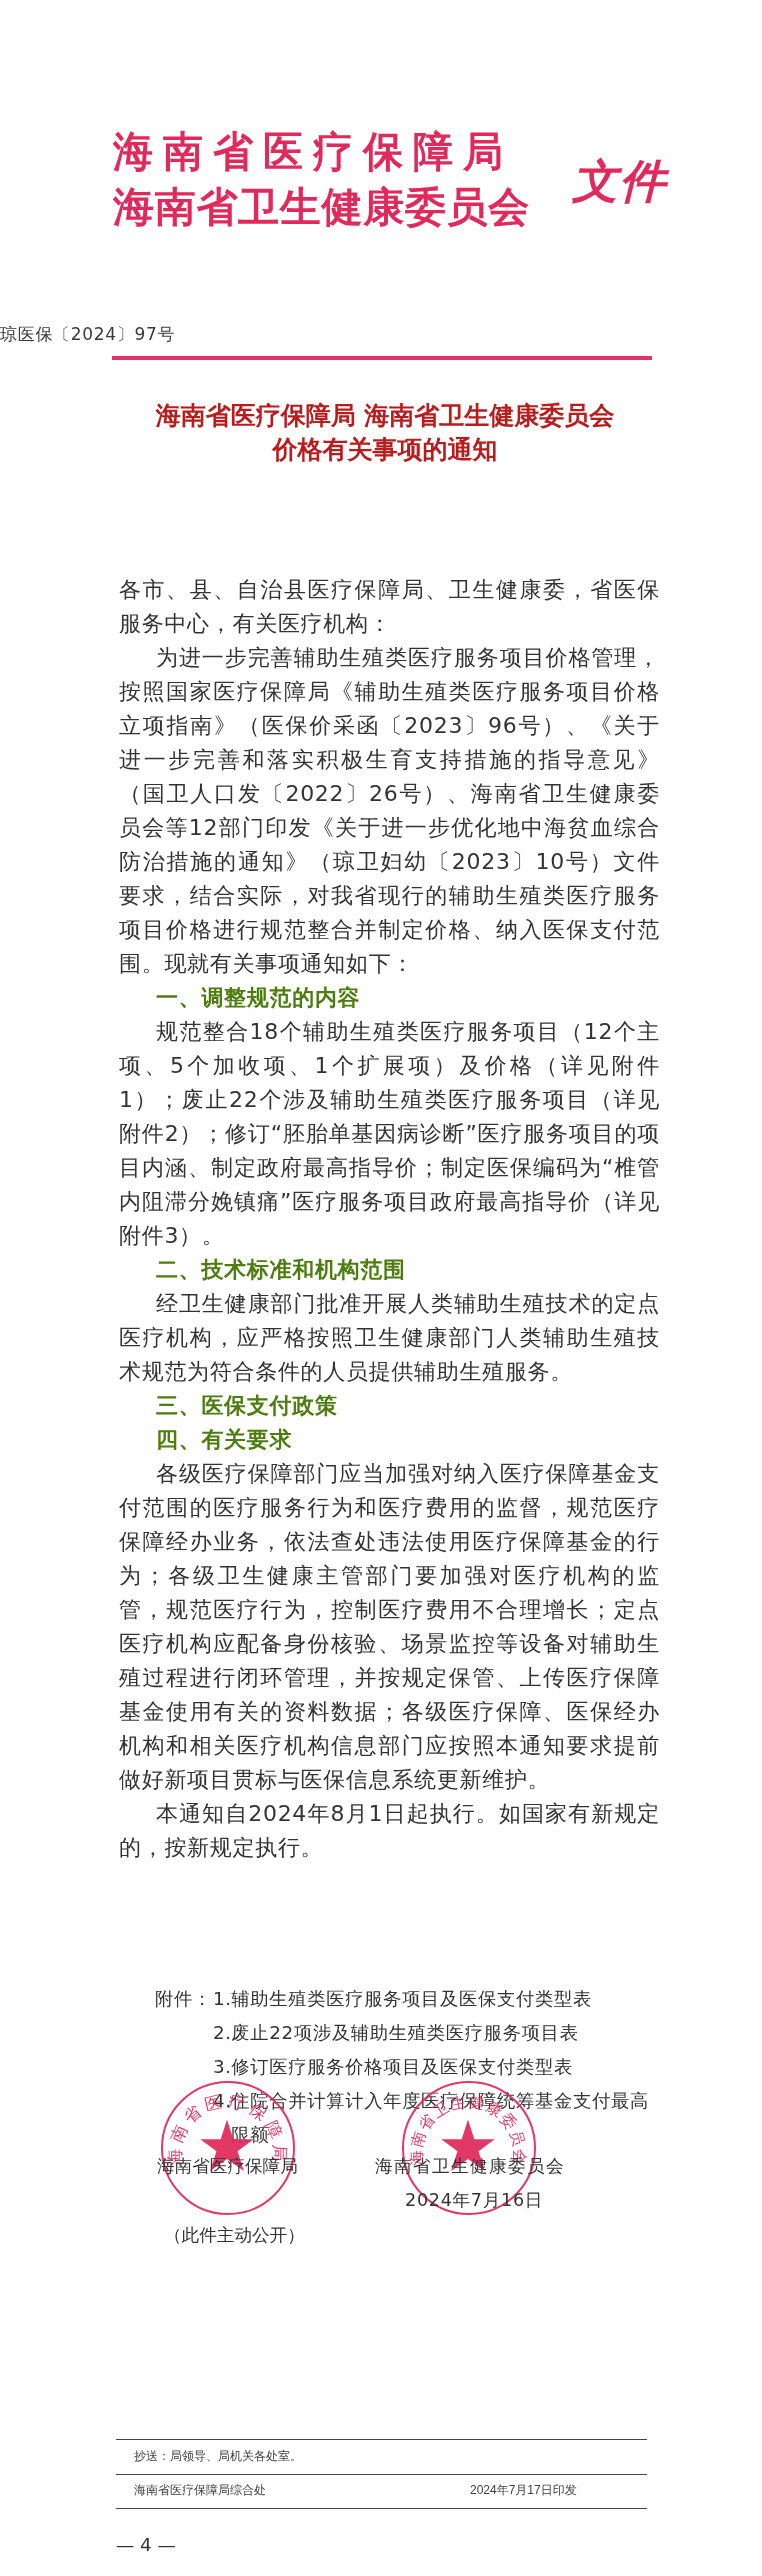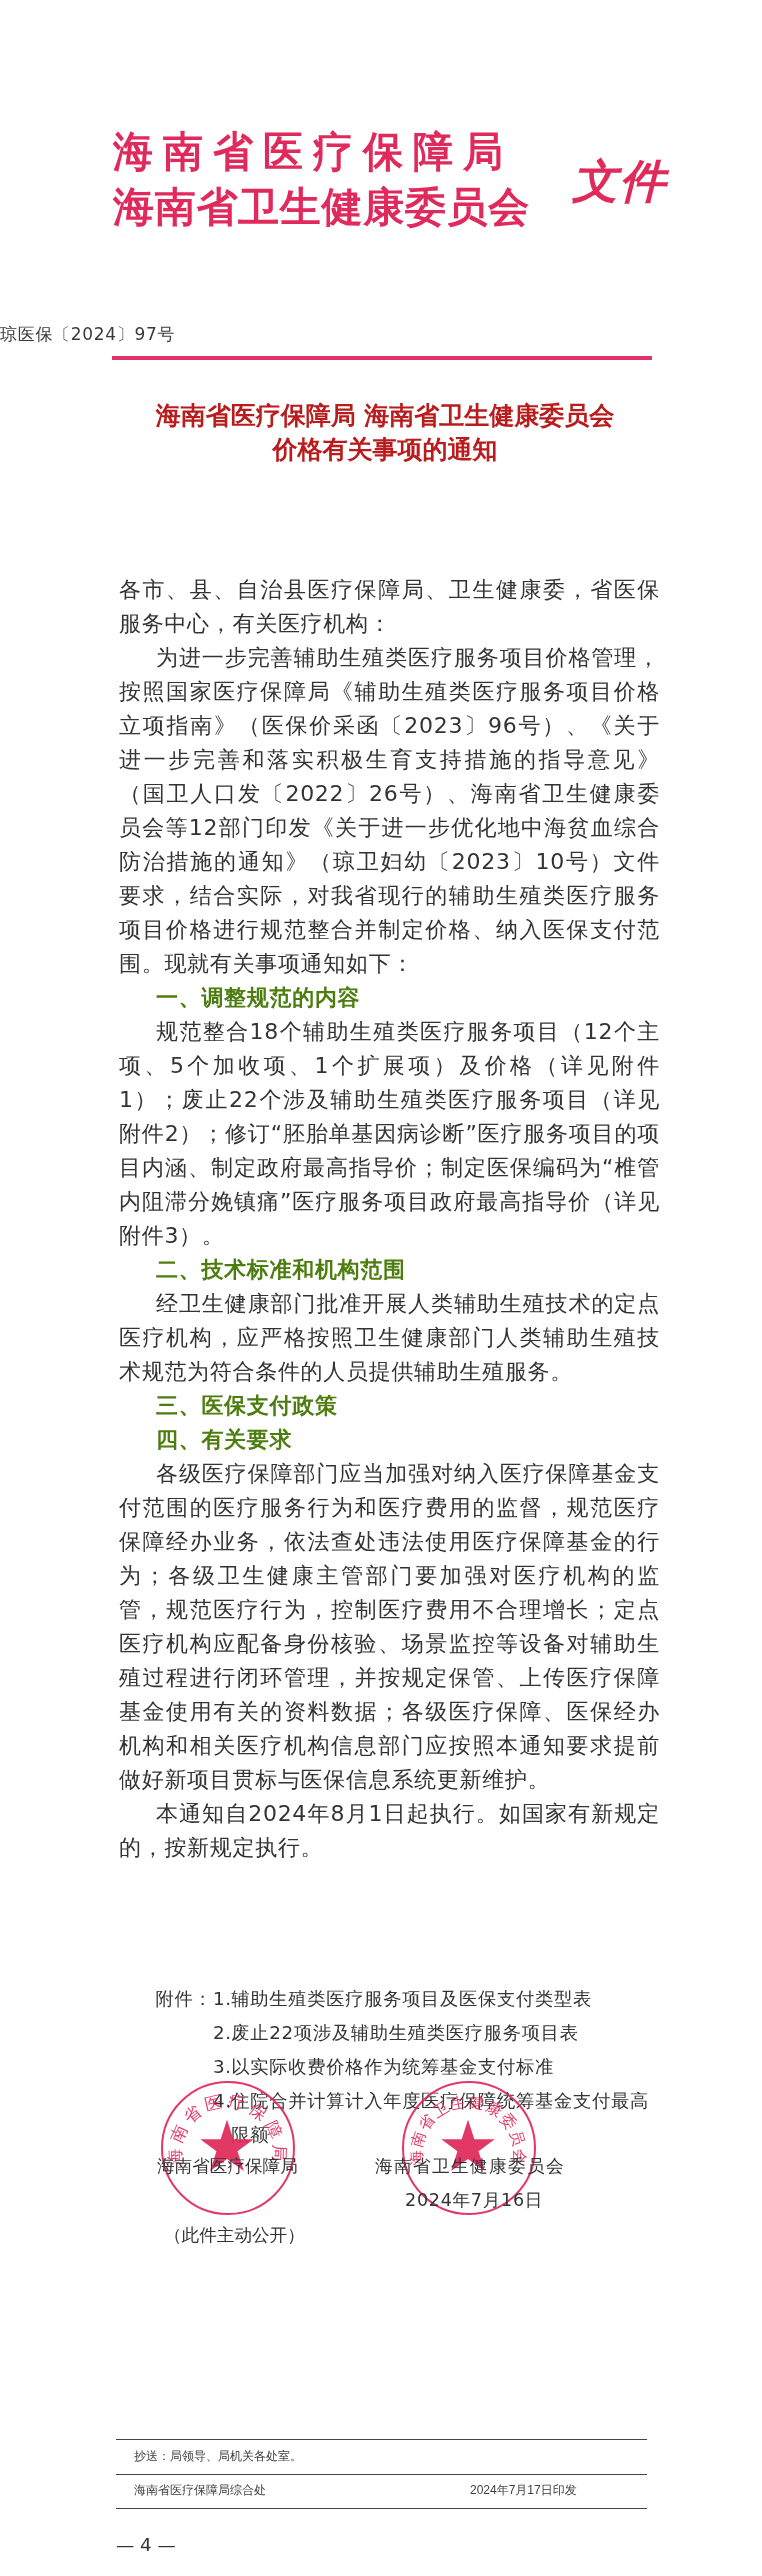--- a/index.html
+++ b/index.html
@@ -23,21 +23,21 @@
   .title div { white-space: nowrap; }
 
   .body-text { left: 119px; width: 541px; top: 541px; font-size: 22px; line-height: 34px;
                font-family: "DejaVu Sans", sans-serif; color: #333; text-align: justify; letter-spacing: 0.7px; margin-top: 32px; }
   .body-text p { margin: 0; }
   .indent { text-indent: 37px; }
   .heading { font-family: "DejaVu Sans", sans-serif; font-weight: bold; text-indent: 37px; color: #4d7c0f; }
 
   .attach { left: 155px; top: 1982px; font-size: 18.3px; line-height: 34px; font-family: "DejaVu Sans", sans-serif; color: #333; letter-spacing: 0.7px; }
   .attach-row { display: flex; }
-  .attach-label { width: 58px; flex: none; text-align: center; }
+  .attach-label { width: 58px; flex: none; }
   .attach-list { width: 445px; }
   .attach-item { display: flex; }
   .attach-num { width: 18.3px; flex: none; }
   .attach-text { flex: 1; }
 
   .seal { width: 134px; height: 134px; border: 2.8px solid #e0285a; border-radius: 50%; box-sizing: border-box; opacity: 0.92; }
   .seal svg { position: absolute; left: 0; top: 0; }
   .sign-text { font-size: 17.6px; font-family: "DejaVu Sans", sans-serif; color: #333; white-space: nowrap; letter-spacing: 0px; }
 
   .hr-line { left: 116px; width: 531px; height: 1.4px; background: #444; }
@@ -86,21 +86,21 @@
       <div class="attach-item">
         <span class="attach-num">1.</span>
         <span class="attach-text">辅助生殖类医疗服务项目及医保支付类型表</span>
       </div>
       <div class="attach-item">
         <span class="attach-num">2.</span>
         <span class="attach-text">废止22项涉及辅助生殖类医疗服务项目表</span>
       </div>
       <div class="attach-item">
         <span class="attach-num">3.</span>
-        <span class="attach-text">以实际收费价格作为统筹基金支付标准</span>
+        <span class="attach-text">修订医疗服务价格项目及医保支付类型表</span>
       </div>
       <div class="attach-item">
         <span class="attach-num">4.</span>
         <span class="attach-text">住院合并计算计入年度医疗保障统筹基金支付最高限额</span>
       </div>
     </div>
   </div>
 </div>
 
 <div class="abs seal" style="left:161px; top:2081px;">

